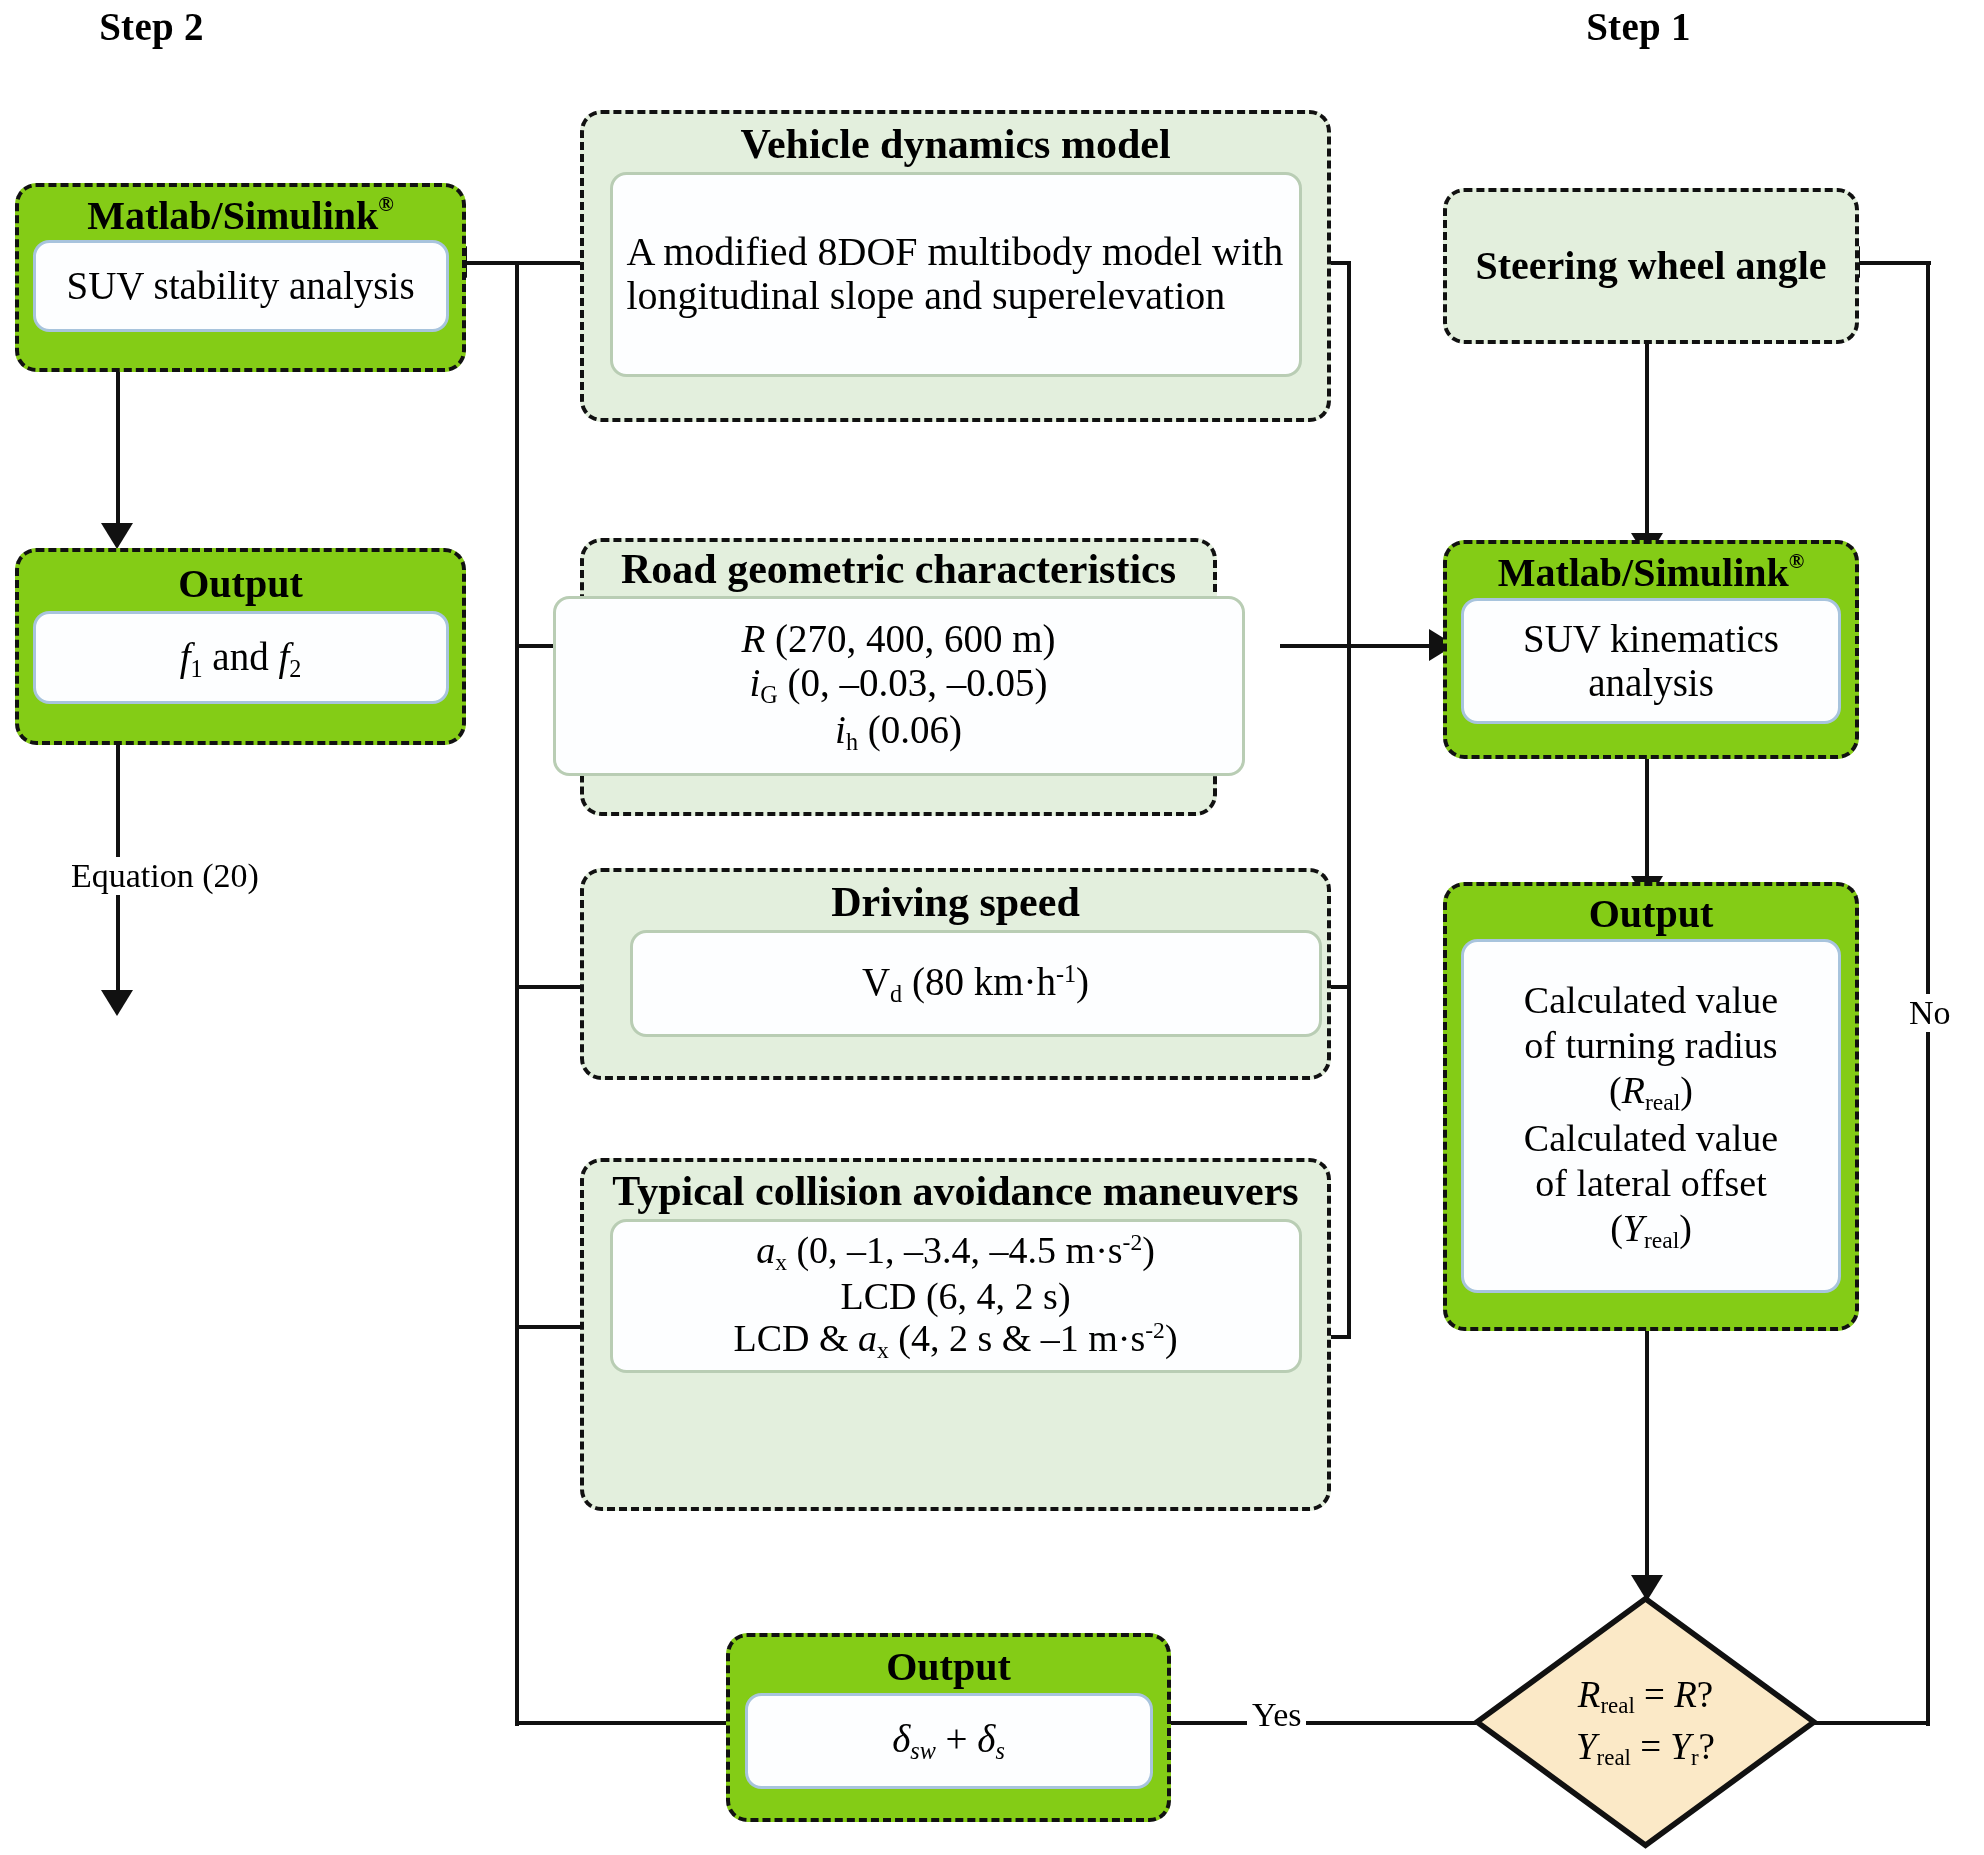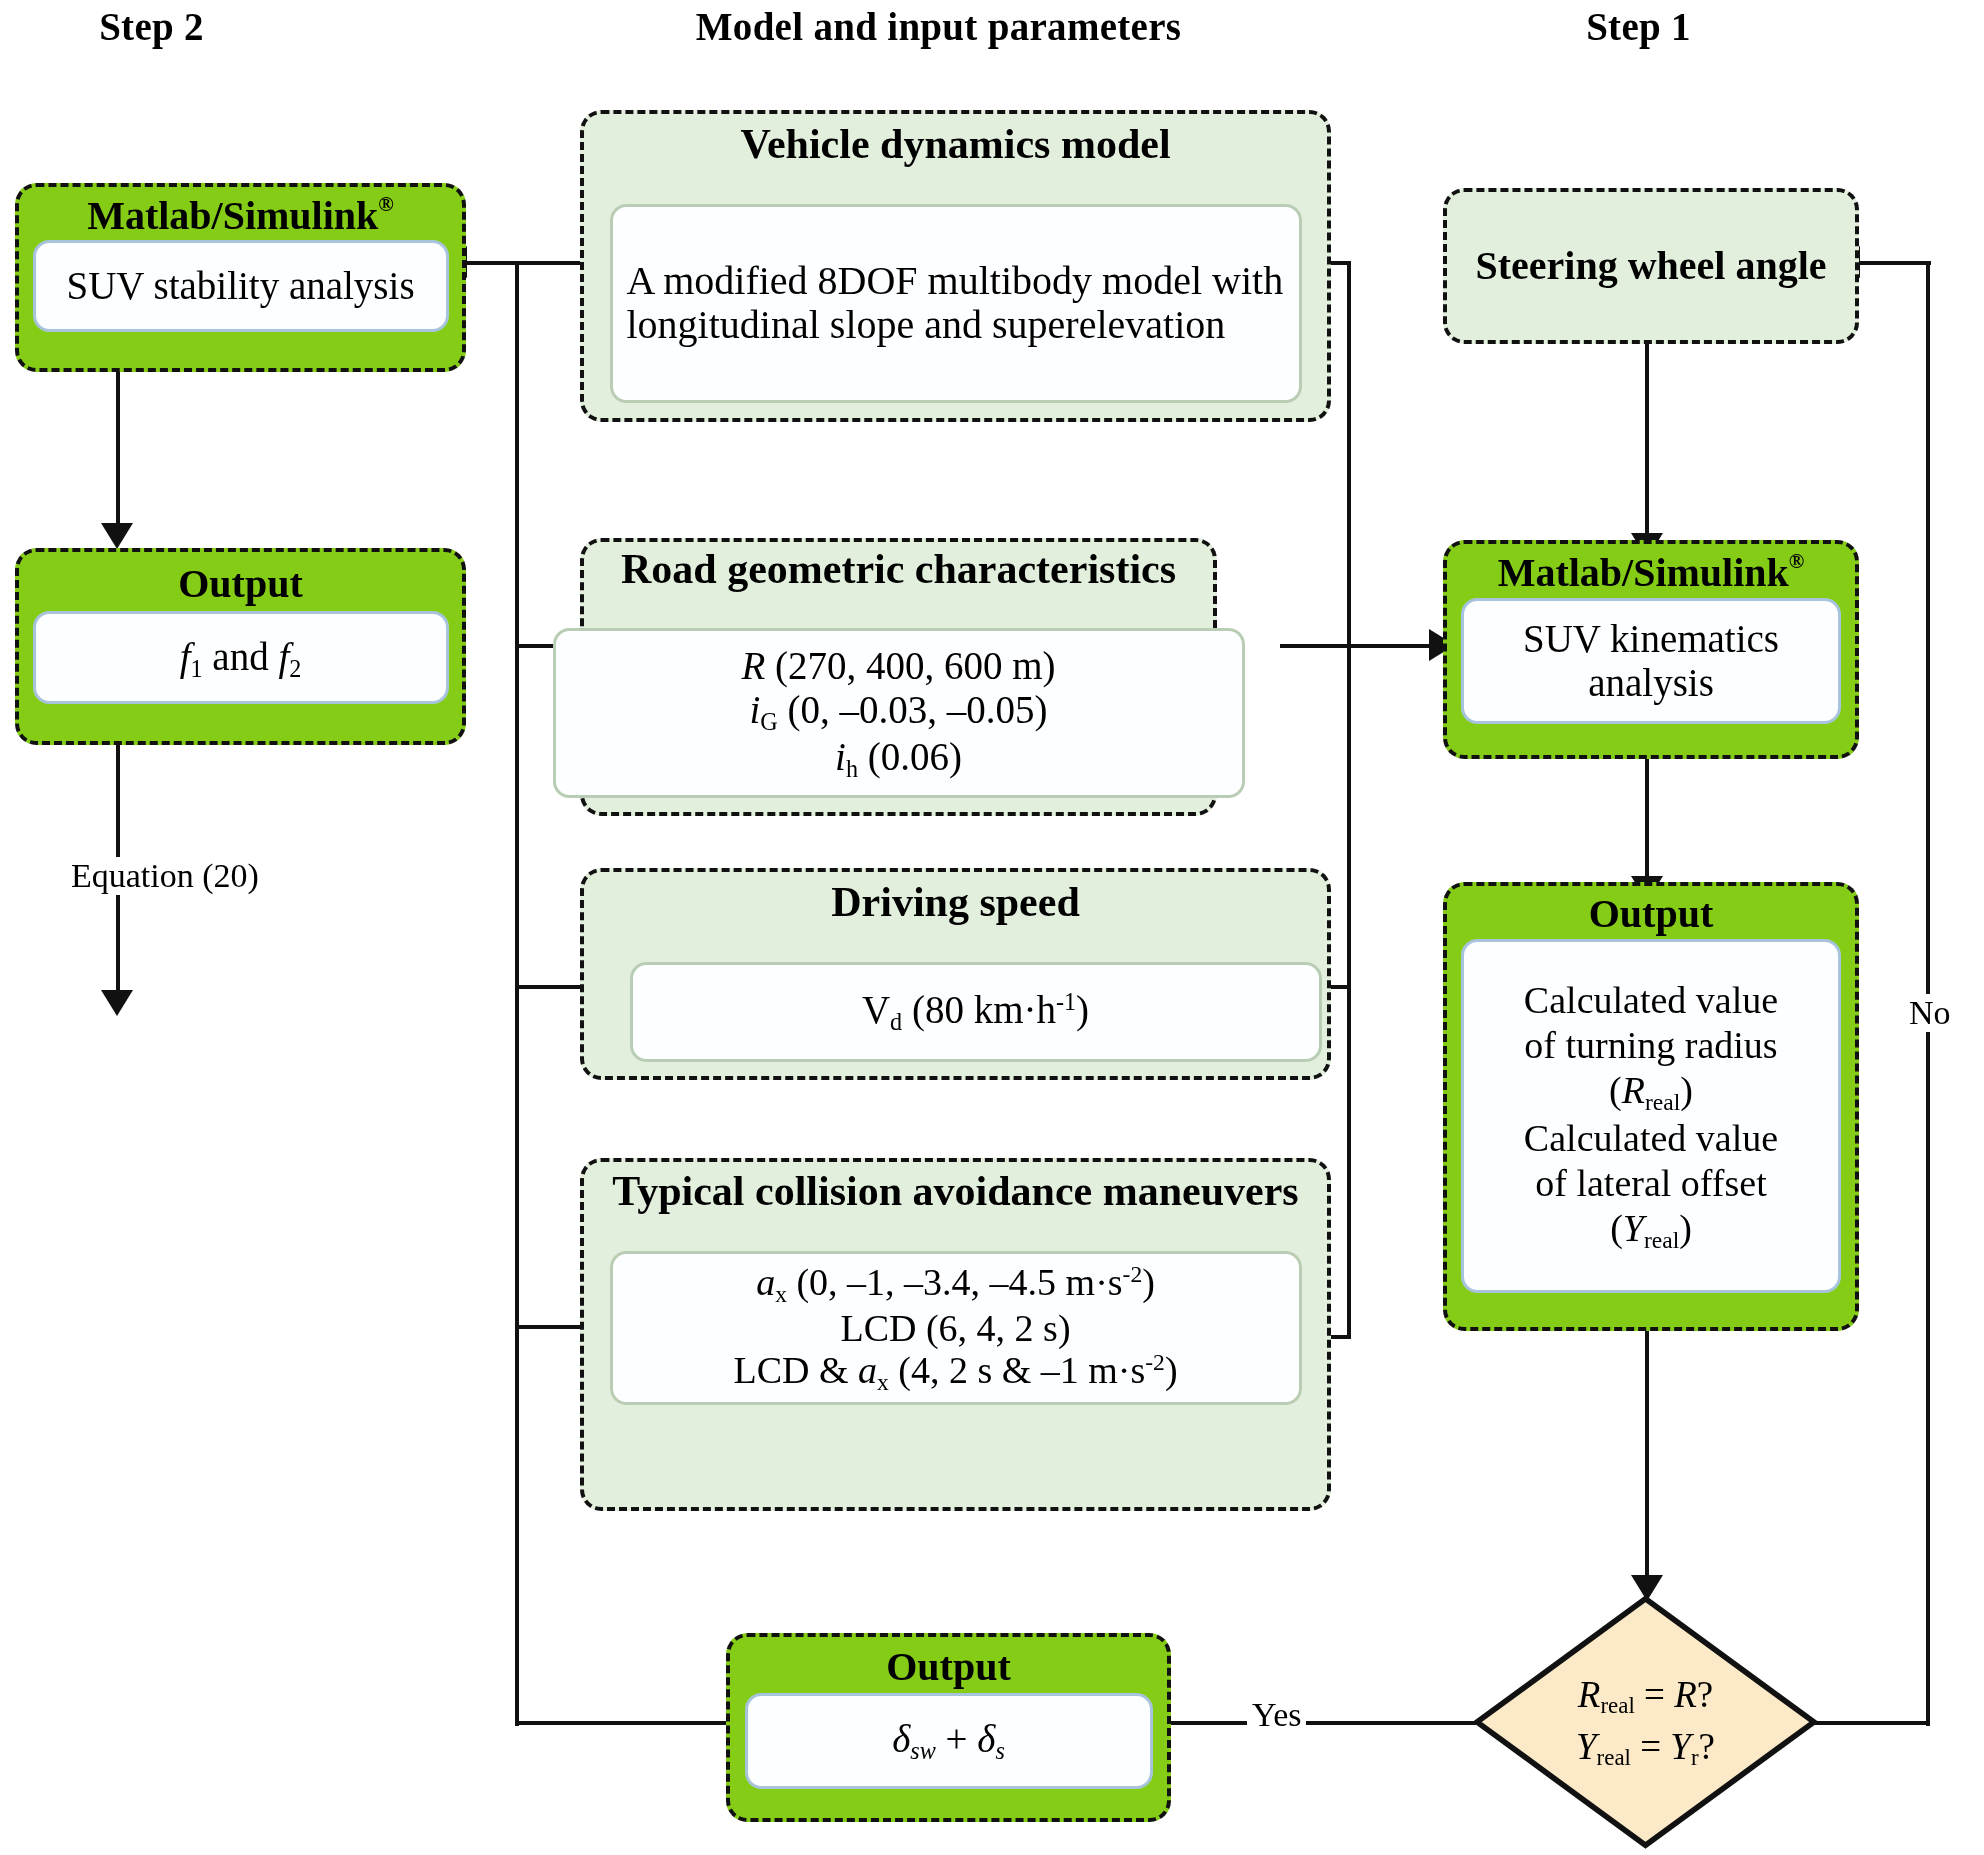--- a/index.html
+++ b/index.html
@@ -4,21 +4,21 @@
 <style>
   html,body{margin:0;padding:0;background:#ffffff;}
   body{font-family:"Liberation Serif","DejaVu Serif",serif;color:#000;}
   #canvas{position:relative;width:1985px;height:1856px;background:#fff;overflow:hidden;}
 
   .col-title{position:absolute;font-weight:bold;font-size:39px;letter-spacing:0.3px;text-align:center;white-space:nowrap;}
 
   
   .node{position:absolute;box-sizing:border-box;border:4.4px dashed #111;border-radius:21.4px;
         display:flex;flex-direction:column;align-items:center;}
-  .node.green{background:#e3efdd;gap:32px;}
+  .node.green{background:#e3efdd;}
   .node.blue{background:#84cc16;}
   .node.grey{background:#efefef;}
 
   .node-title{font-weight:bold;text-align:center;line-height:1.08;width:100%;}
 
   
   .inner{box-sizing:border-box;background:#fdfeff;border:3.1px solid #a8c4dd;border-radius:16.4px;
          display:flex;flex-direction:column;align-items:center;justify-content:center;text-align:center;
          line-height:1.12;}
   .inner.greenb{border-color:#b9cdb4;}
@@ -44,21 +44,20 @@
   .diamond-wrap svg{display:block;}
   .diamond-text{position:absolute;left:0;top:0;width:100%;height:100%;
       display:flex;flex-direction:column;align-items:center;justify-content:center;font-size:37px;line-height:1.35;}
 </style>
 </head>
 <body>
 
 <div id="canvas">
 
   <div class="col-title" style="left:19px;top:3.8px;width:265px;">Step 2</div>
-  <div class="col-title" style="left:491px;top:3.8px;width:895px;">Model and input parameters</div>
   <div class="col-title" style="left:1506px;top:3.8px;width:265px;">Step 1</div>
 
   <div class="ln v" style="left:515px;top:261px;height:1465px;"></div>
 
   <div class="ln h" style="left:515px;top:261px;width:69px;"></div>
   <div class="ln h" style="left:515px;top:644px;width:69px;"></div>
   <div class="ln h" style="left:515px;top:985px;width:69px;"></div>
   <div class="ln h" style="left:515px;top:1325px;width:69px;"></div>
 
   <div class="ln h" style="left:515px;top:1721px;width:214px;"></div>

